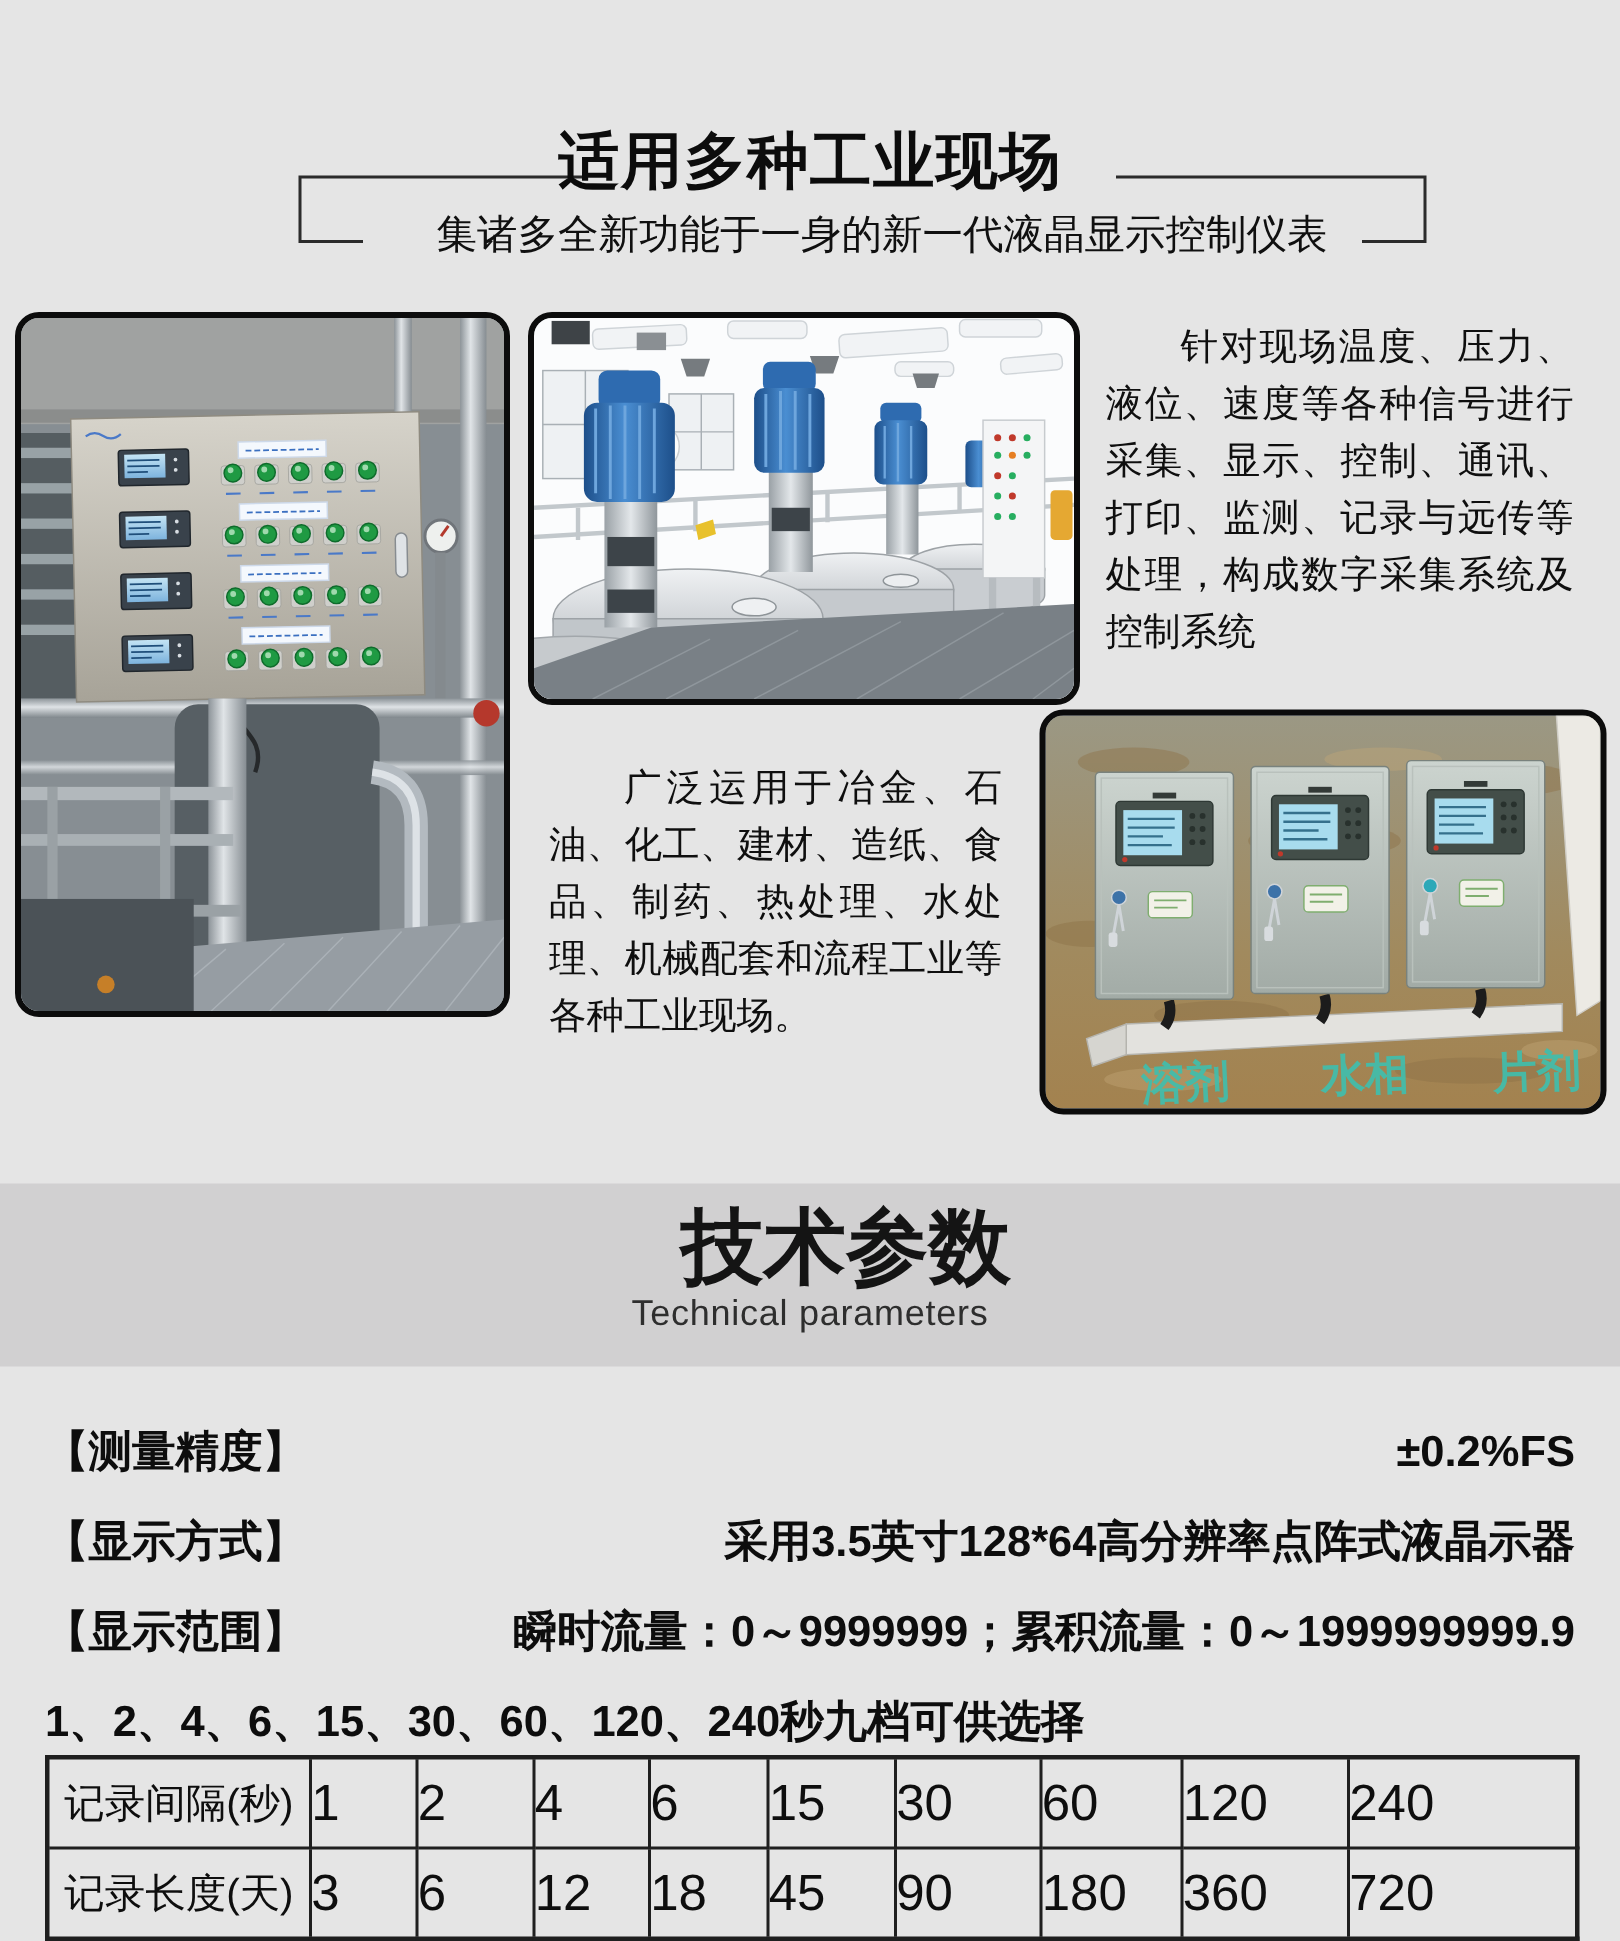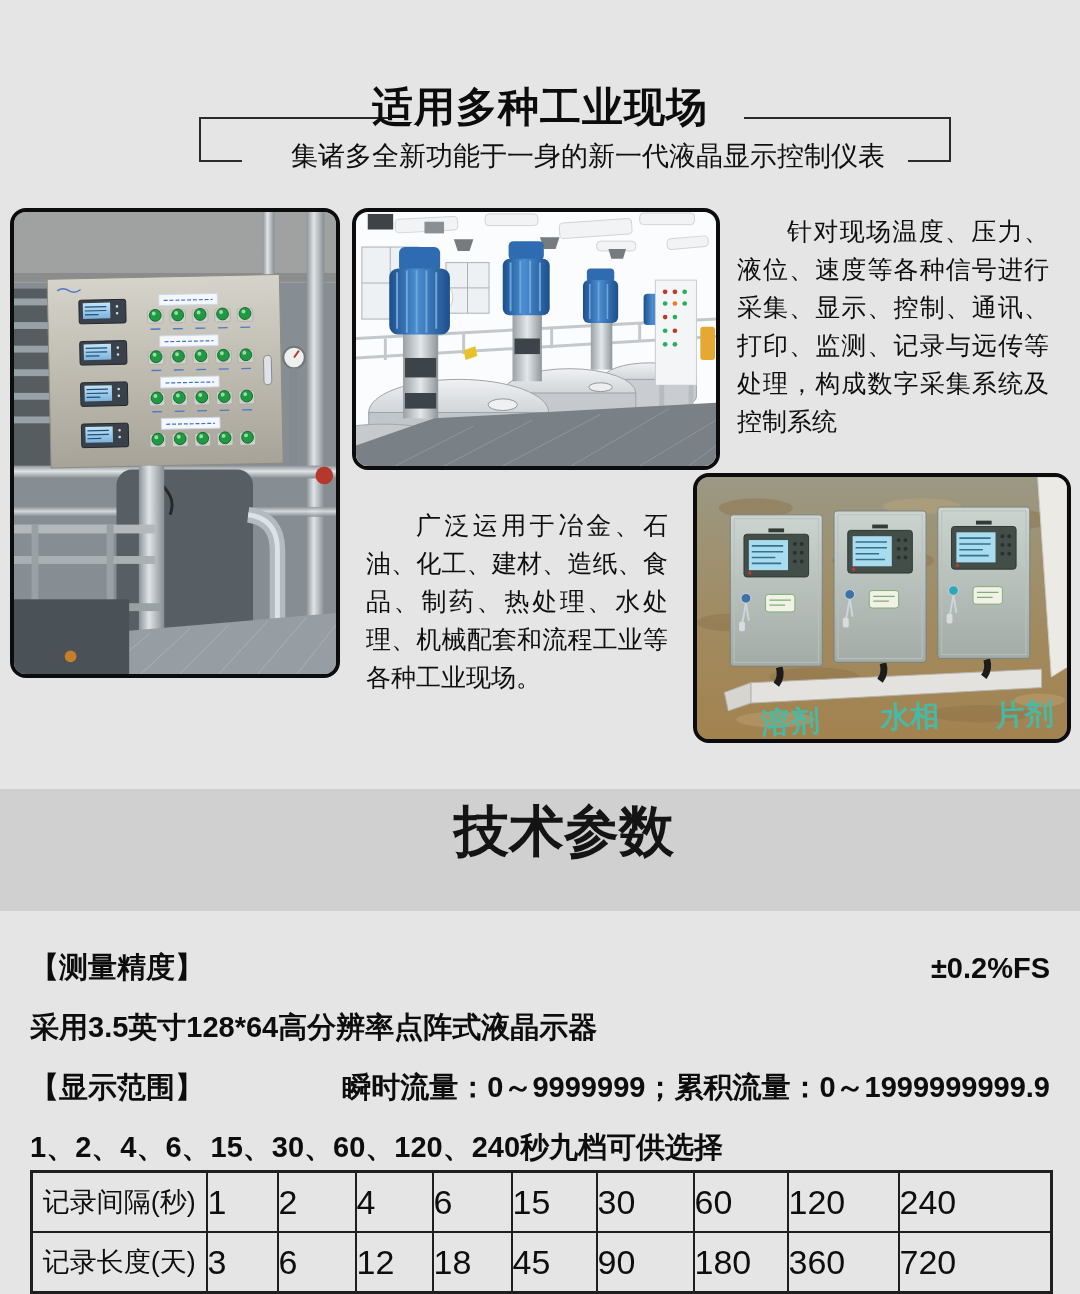--- a/index.html
+++ b/index.html
@@ -452,28 +452,30 @@
         <text x="305" y="256" transform="rotate(-2 305 256)">片剂</text>
       </g>
     </svg>
   </figure>
 
   <p class="para para-signal">针对现场温度、压力、液位、速度等各种信号进行采集、显示、控制、通讯、打印、监测、记录与远传等处理，构成数字采集系统及控制系统</p>
   <p class="para para-industry">广泛运用于冶金、石油、化工、建材、造纸、食品、制药、热处理、水处理、机械配套和流程工业等各种工业现场。</p>
 
   <div class="banner">
     <div class="banner-title">技术参数</div>
+    <div class="banner-sub">Technical parameters</div>
   </div>
 
   <div class="specs">
     <div class="spec-row">
       <span class="spec-label">【测量精度】</span>
       <span class="spec-value">±0.2%FS</span>
     </div>
     <div class="spec-row">
+      <span class="spec-label">【显示方式】</span>
       <span class="spec-value">采用3.5英寸128*64高分辨率点阵式液晶示器</span>
     </div>
     <div class="spec-row">
       <span class="spec-label">【显示范围】</span>
       <span class="spec-value">瞬时流量：0～9999999；累积流量：0～1999999999.9</span>
     </div>
     <div class="spec-row">
       <span class="spec-value">1、2、4、6、15、30、60、120、240秒九档可供选择</span>
     </div>
   </div>

